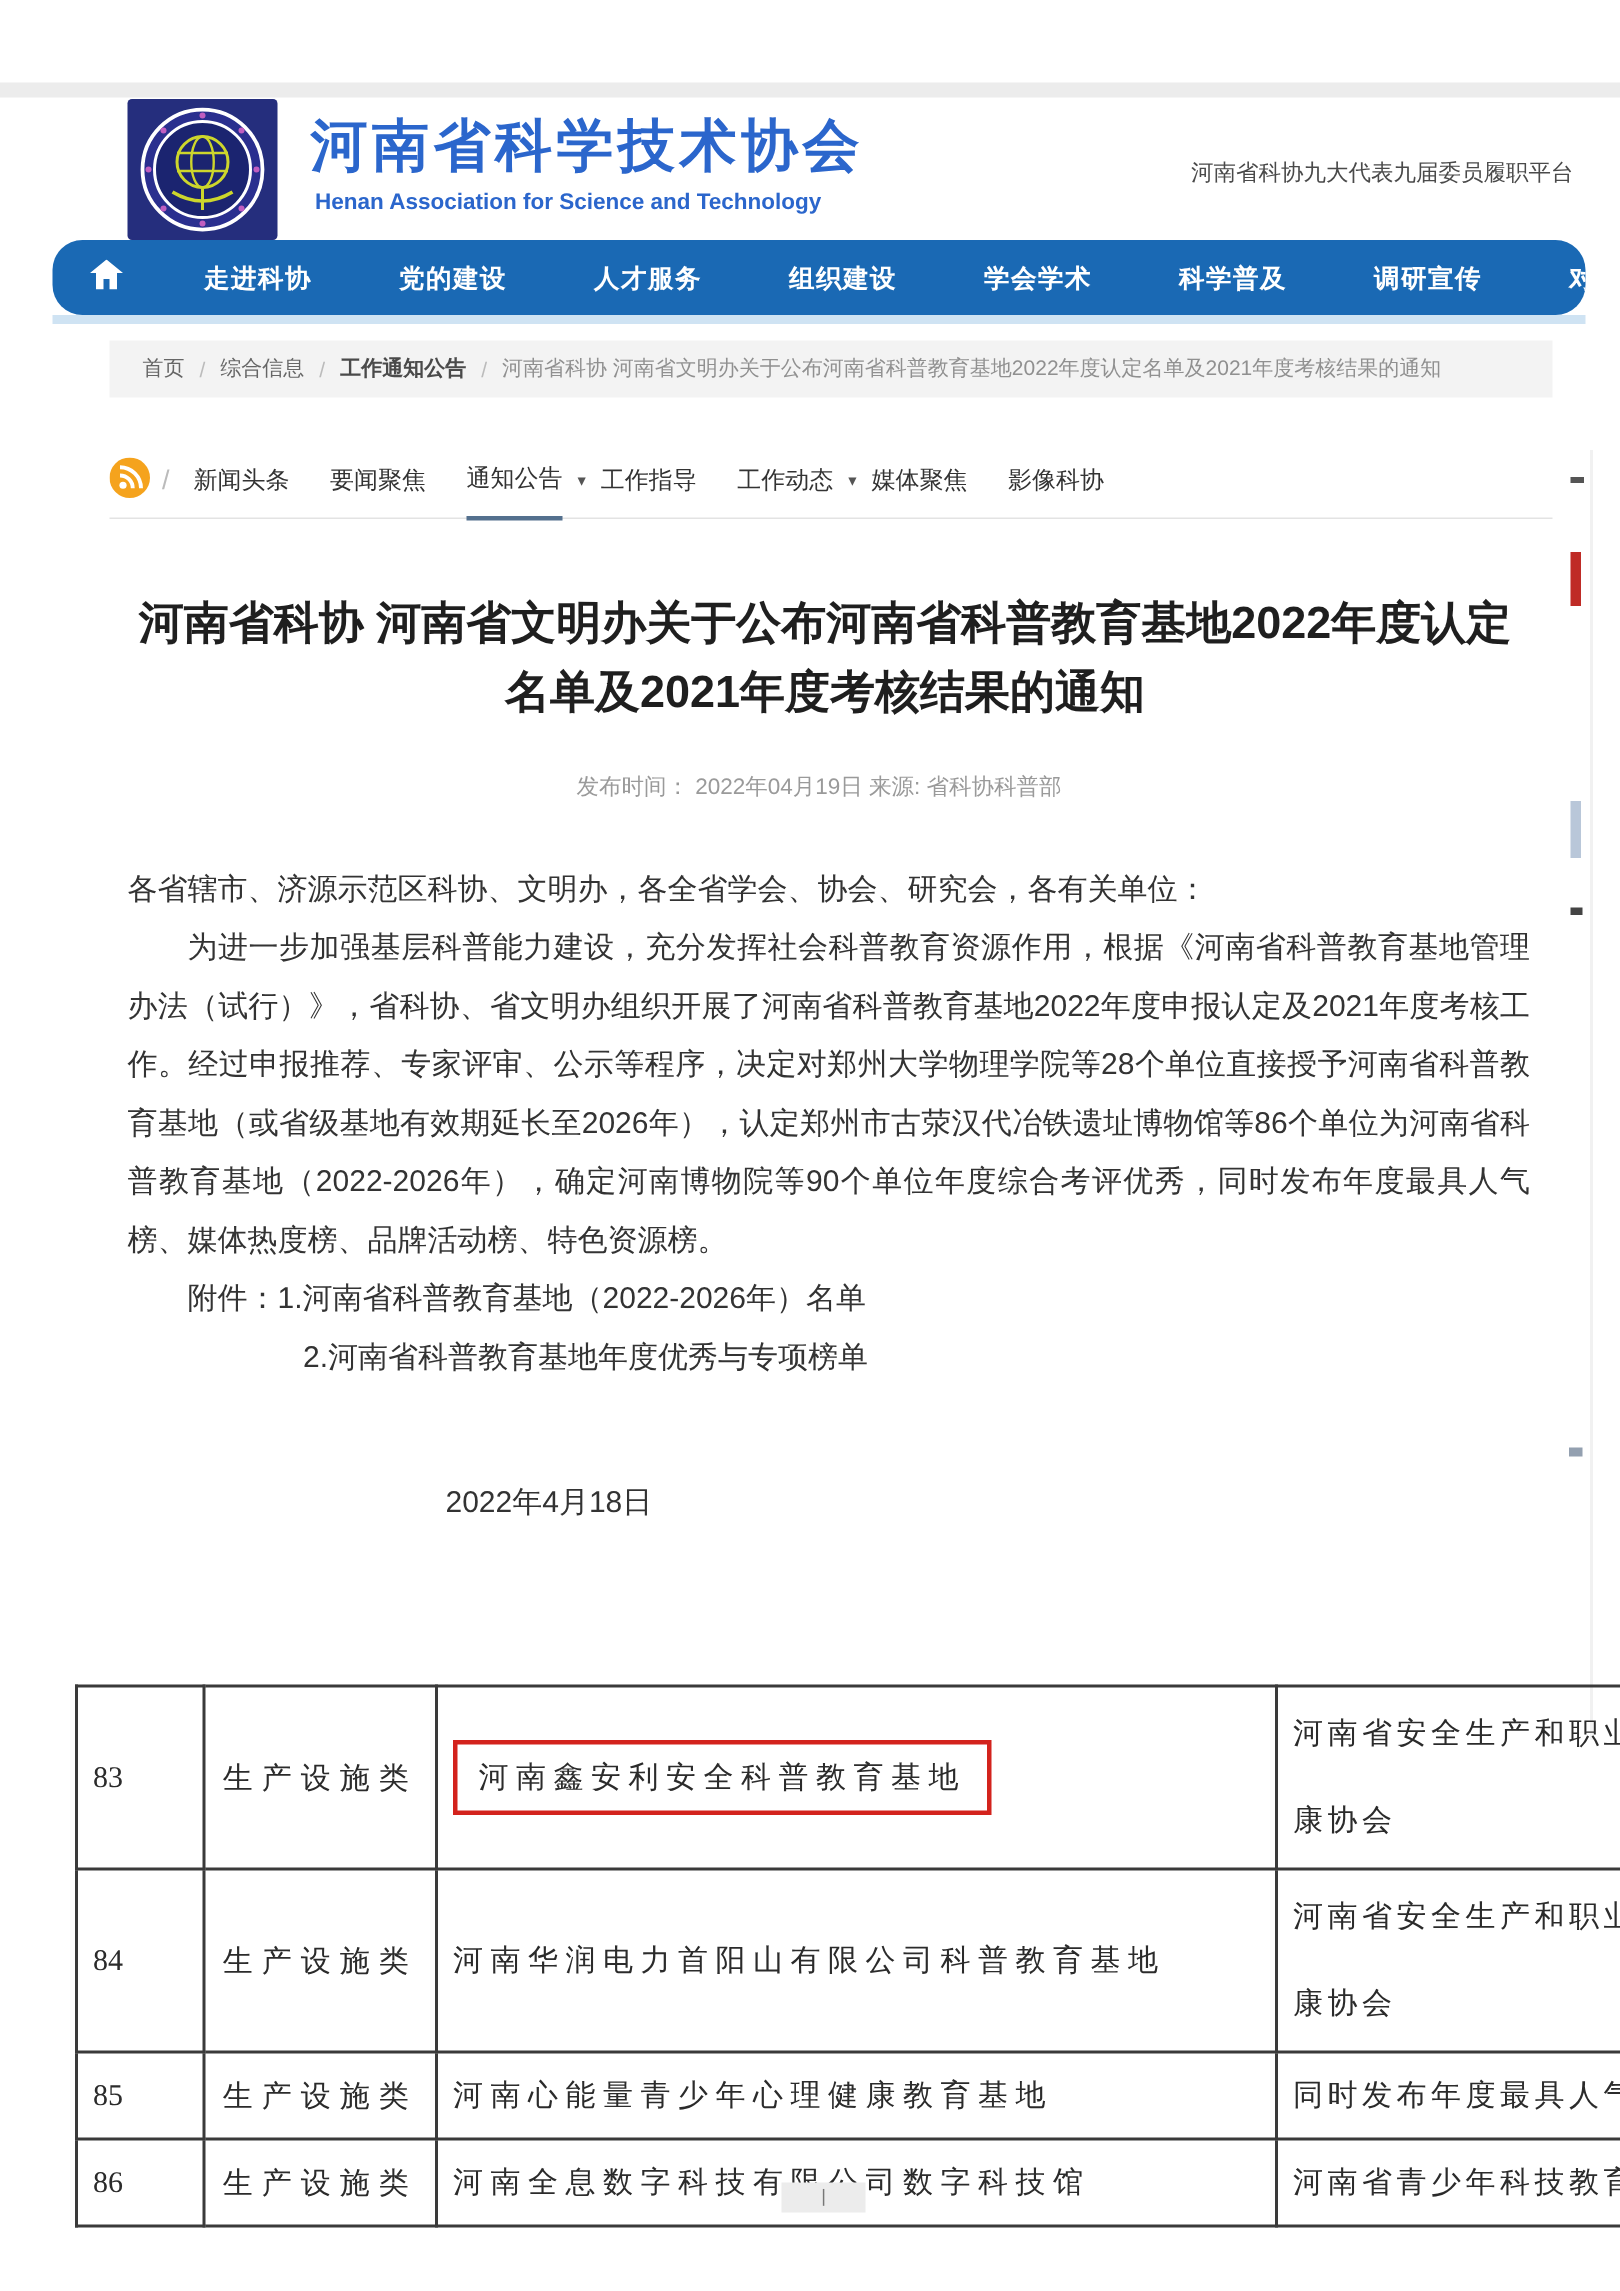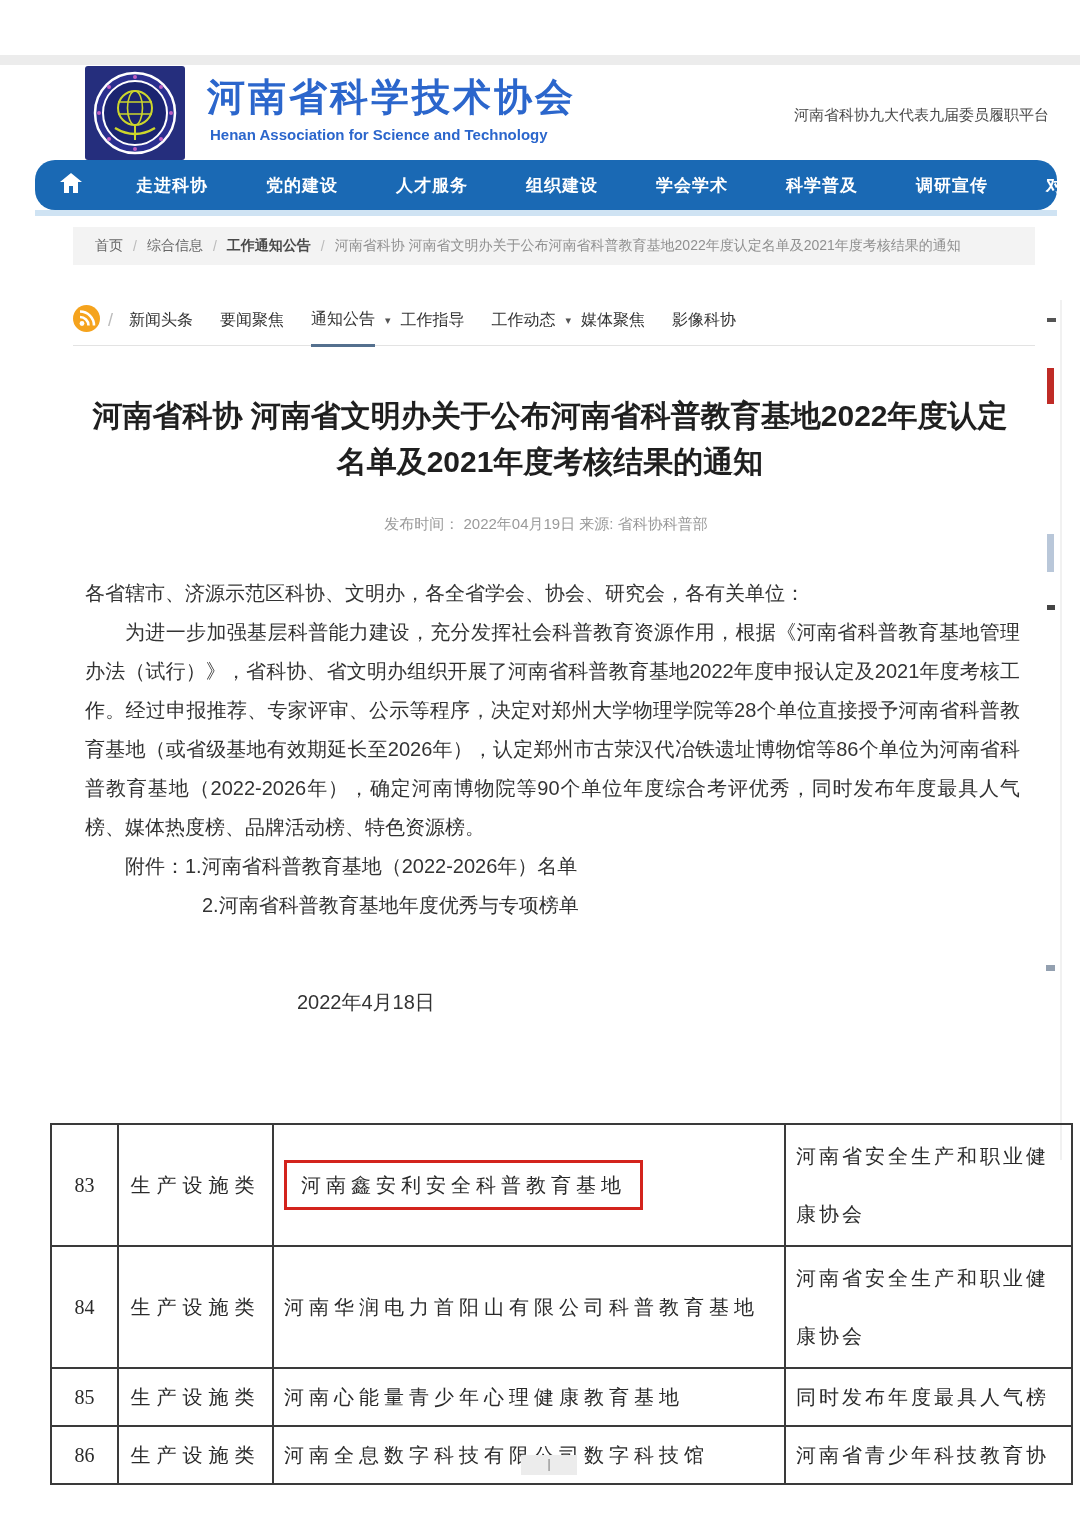--- a/index.html
+++ b/index.html
@@ -61,23 +61,23 @@
   .att-2{padding-left:117px;}
   .signature{margin-top:58px;font-size:20px;color:#333;}
   .sig-org{padding-left:186px;}
   .sig-date{padding-left:212px;margin-top:14px;}
 
   
   .table-wrap{position:absolute;top:1123px;left:50px;width:1007px;}
   table.results{border-collapse:collapse;width:100%;table-layout:fixed;
     font-family:"Liberation Serif","DejaVu Serif",serif;font-size:20px;color:#2b2b2b;}
   table.results td{border:2px solid #3a3a3a;padding:2px 10px;vertical-align:middle;box-sizing:border-box;}
-  td.c-no{width:67px;text-align:center;letter-spacing:0;}
+  td.c-no{width:85px;text-align:left;letter-spacing:0;}
   td.c-cat{width:155px;text-align:center;letter-spacing:6px;}
-  td.c-name{width:512px;text-align:left;letter-spacing:5px;line-height:58px;}
+  td.c-name{width:560px;text-align:left;letter-spacing:5px;line-height:58px;}
   td.c-org{width:287px;text-align:left;letter-spacing:3px;line-height:58px;}
   tr.row-tall{height:106px;}
   tr.row-short{height:58px;}
   tr.row-short td.c-name, tr.row-short td.c-org{line-height:28px;}
   .red-box{display:inline-block;border:3px solid #d3231d;padding:7px 14px;line-height:30px;}
 
   .page-fragment{position:absolute;left:521px;top:1455px;width:56px;height:20px;background:#ececec;
     text-align:center;line-height:18px;font-size:12px;color:#777;}
 </style>
 </head>

